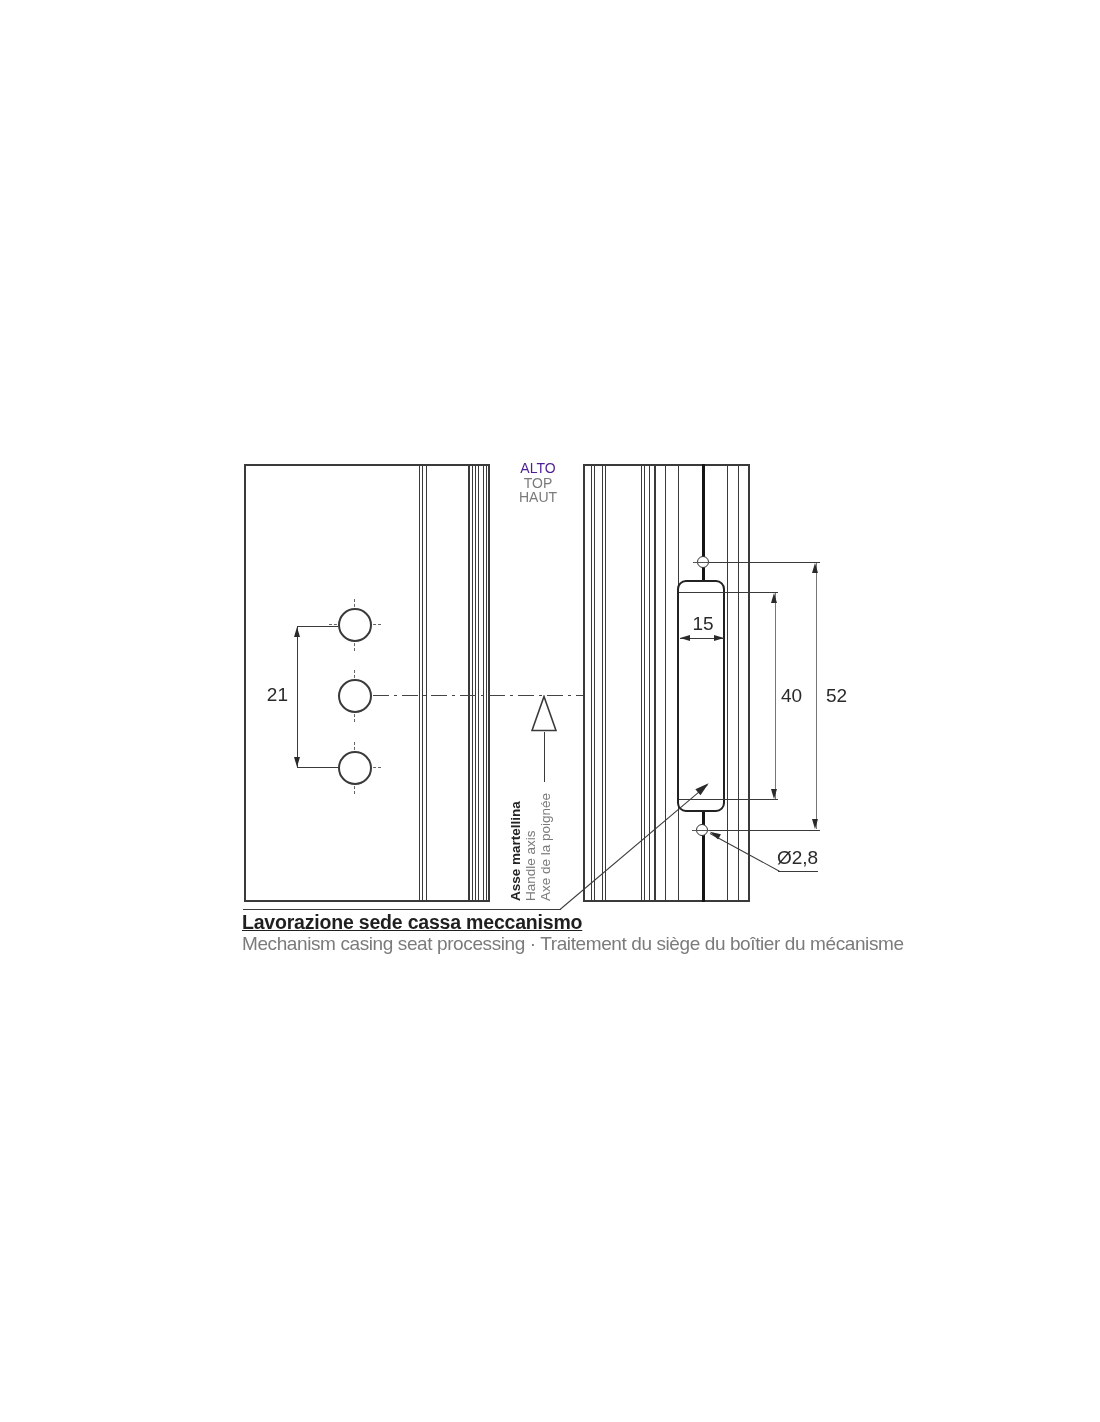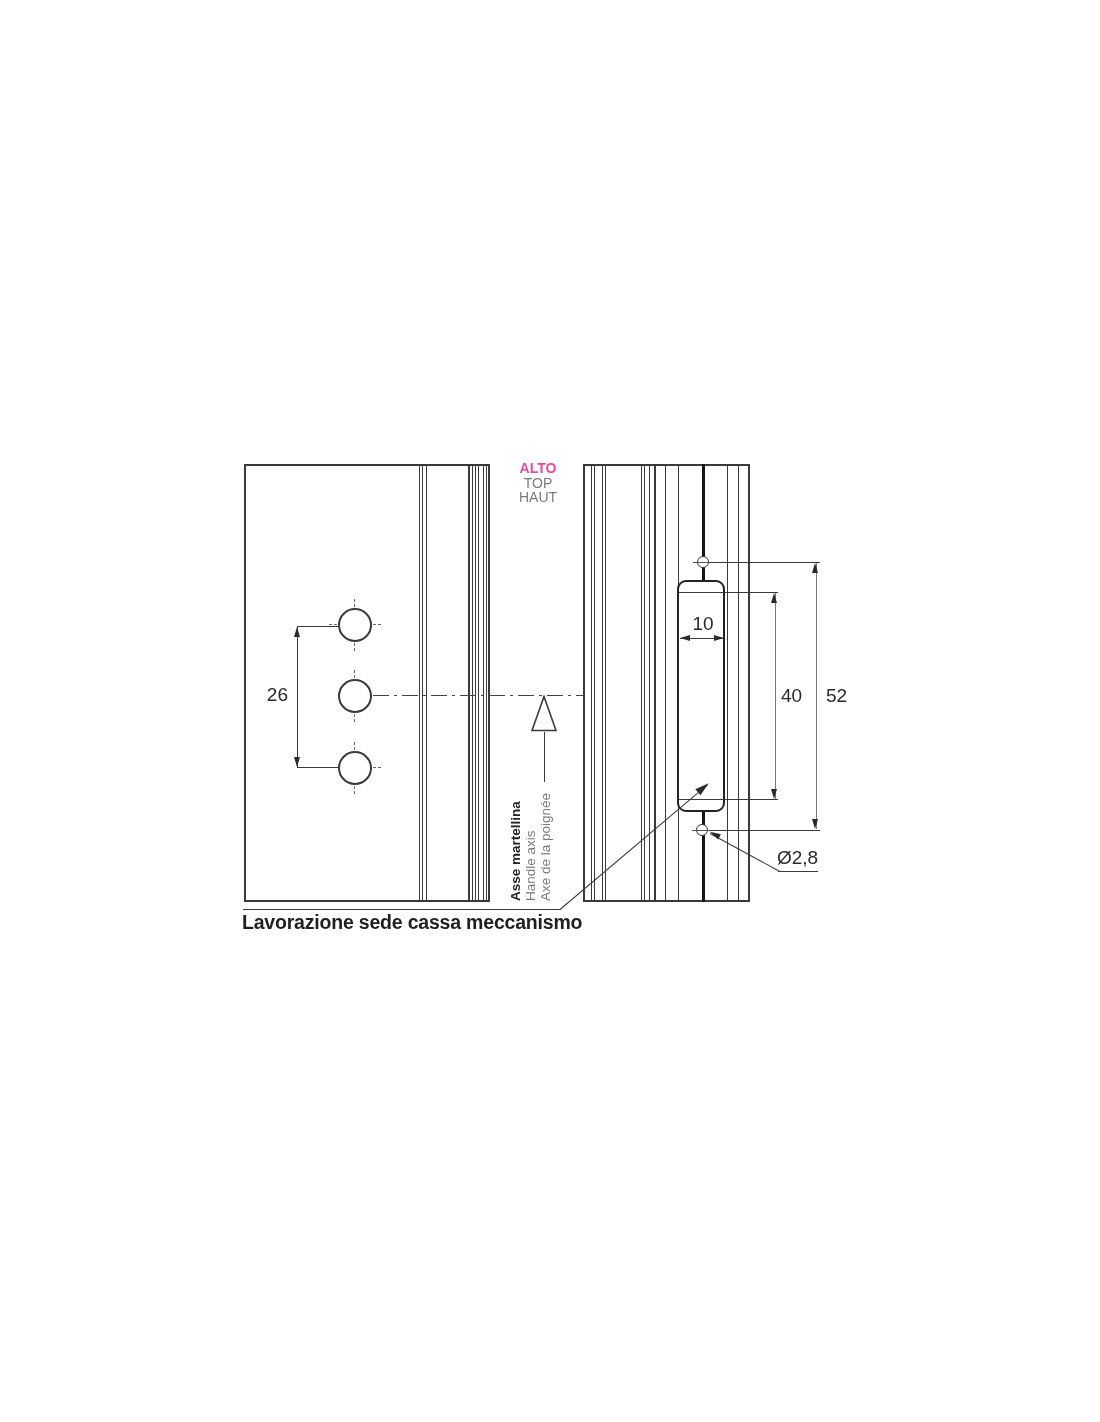--- a/index.html
+++ b/index.html
@@ -30,30 +30,30 @@
       border-top:3.5px solid transparent;border-bottom:3.5px solid transparent;border-right:11px solid #2a2a2a;}
   
   .slot{position:absolute;left:677px;top:580px;width:48px;height:232px;border:2px solid #222;
         border-radius:9px;background:#ffffff;box-sizing:border-box;}
   
   .pinhole{position:absolute;width:12px;height:12px;border:1.5px solid #333;border-radius:50%;
            background:#ffffff;box-sizing:border-box;}
   
   .alto{position:absolute;left:514px;top:461px;width:48px;text-align:center;
         font-size:14px;line-height:14.6px;}
-  .alto .l1{font-weight:bold;color:#ec4899;}
+  .alto .l1{font-weight:normal;color:#4c1d95;}
   .alto .l2,.alto .l3{color:#7a7a7a;}
   
   .axisnote{position:absolute;left:508px;top:901px;width:120px;transform:rotate(-90deg);
             transform-origin:0 0;font-size:13.5px;line-height:15px;white-space:nowrap;}
   .axisnote .l1{font-weight:bold;color:#232323;}
   .axisnote .l2,.axisnote .l3{color:#7a7a7a;}
   
   .cap-title{position:absolute;left:242px;top:911px;font-size:19.5px;font-weight:bold;
-             color:#1f1f1f;letter-spacing:-0.2px;white-space:nowrap;}
+             color:#1f1f1f;letter-spacing:-0.2px;white-space:nowrap;text-decoration:underline;}
   .cap-sub{position:absolute;left:242px;top:933px;font-size:19px;color:#7b7b7b;
            letter-spacing:-0.4px;white-space:nowrap;}
   .thickline{position:absolute;width:3px;background:#151515;}
 </style>
 </head>
 <body>
 
 <div id="stage">
 
   <div class="panel" style="left:244px;top:464px;width:246px;height:438px;"></div>
@@ -77,21 +77,21 @@
   <div class="crossv" style="left:354px;top:742px;height:52px;"></div>
   <div class="hole" style="left:338px;top:608px;"></div>
   <div class="hole" style="left:338px;top:679px;"></div>
   <div class="hole" style="left:338px;top:751px;"></div>
 
   <div class="hl" style="left:297px;top:626px;width:41px;"></div>
   <div class="hl" style="left:297px;top:767px;width:41px;"></div>
   <div class="vl" style="left:297px;top:627px;height:140px;"></div>
   <div class="ar-up" style="left:294px;top:627px;"></div>
   <div class="ar-dn" style="left:294px;top:757px;"></div>
-  <div class="dimtext" style="left:252px;top:684px;width:36px;text-align:right;">26</div>
+  <div class="dimtext" style="left:252px;top:684px;width:36px;text-align:right;">21</div>
 
   <div class="alto">
     <div class="l1">ALTO</div>
     <div class="l2">TOP</div>
     <div class="l3">HAUT</div>
   </div>
 
   <svg class="abs" style="left:531px;top:695px;" width="26" height="38" viewBox="0 0 26 38">
     <polygon points="13,1.5 25,35.5 1,35.5" fill="#ffffff" stroke="#3a3a3a" stroke-width="1.6"></polygon>
   </svg>
@@ -124,21 +124,21 @@
   <div class="hl" style="left:679px;top:799px;width:99px;"></div>
 
   <div class="pinhole" style="left:697px;top:556px;"></div>
   <div class="hl" style="left:693px;top:562px;width:20px;background:#555;"></div>
   <div class="pinhole" style="left:696px;top:824px;"></div>
   <div class="hl" style="left:692px;top:830px;width:20px;background:#555;"></div>
 
   <div class="hl" style="left:680px;top:638px;width:44px;"></div>
   <div class="ar-lf" style="left:680px;top:635px;"></div>
   <div class="ar-rt" style="left:714px;top:635px;"></div>
-  <div class="dimtext" style="left:687px;top:613px;width:32px;text-align:center;">10</div>
+  <div class="dimtext" style="left:687px;top:613px;width:32px;text-align:center;">15</div>
 
   <div class="vl" style="left:775px;top:593px;height:206px;background:#777;"></div>
   <div class="ar-up" style="left:771px;top:593px;"></div>
   <div class="ar-dn" style="left:771px;top:789px;"></div>
   <div class="dimtext" style="left:781px;top:685px;">40</div>
 
   <div class="hl" style="left:709px;top:562px;width:111px;"></div>
   <div class="hl" style="left:709px;top:830px;width:111px;"></div>
   <div class="vl" style="left:816px;top:563px;height:266px;background:#777;"></div>
   <div class="ar-up" style="left:812px;top:563px;"></div>
@@ -150,14 +150,15 @@
   </div>
   <div class="hl" style="left:778px;top:871px;width:40px;"></div>
   <div class="dimtext" style="left:777px;top:847px;">Ø2,8</div>
 
   <div class="hl" style="left:243px;top:909px;width:318px;"></div>
   <div class="leader" style="left:560px;top:909px;width:193px;transform:rotate(-40.2deg);">
     <div class="tip-rt"></div>
   </div>
 
   <div class="cap-title">Lavorazione sede cassa meccanismo</div>
+  <div class="cap-sub">Mechanism casing seat processing · Traitement du siège du boîtier du mécanisme</div>
 
 </div>
 
 </body></html>

